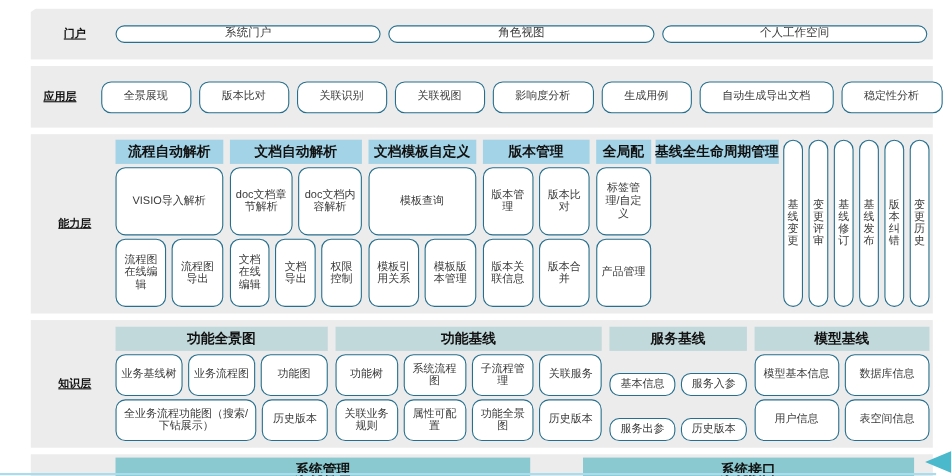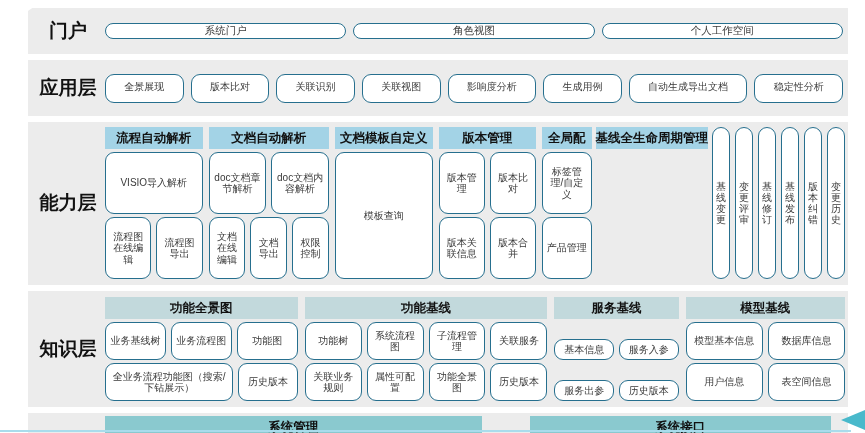--- a/index.html
+++ b/index.html
@@ -1,27 +1,27 @@
 <!DOCTYPE html>
 <html><head>
 <meta charset="utf-8">
 <style>
   html,body{margin:0;padding:0;background:#fff;}
   body{font-family:"Liberation Sans",sans-serif;}
   .canvas{position:relative;width:865px;height:433px;background:#fff;overflow:hidden;}
   .stack{position:absolute;top:8px;left:28px;width:820px;display:flex;flex-direction:column;}
   .band{background:#ececec;display:flex;align-items:center;padding:0 3px;}
   .band + .band{margin-top:6px;}
-  .layer-label{width:74px;flex:0 0 74px;text-align:center;font-size:19px;font-weight:bold;color:#111;}
+  .layer-label{width:74px;flex:0 0 74px;text-align:center;font-size:10px;font-weight:bold;color:#111;text-decoration:underline;}
   .content{flex:1;display:flex;align-items:stretch;gap:7px;padding-right:2px;}
   .btn{background:#fff;border:1.4px solid #266f8e;border-radius:9px;display:flex;align-items:center;justify-content:center;text-align:center;font-size:10px;color:#3a3a3a;padding:1px 3px;line-height:1.12;box-sizing:border-box;min-width:0;}
   .band-portal{height:46px;}
   .band-portal .btn{flex:1;height:16px;border-radius:10px;font-size:10.5px;}
   .band-app{height:56px;justify-content:center;}
-  .band-app .btn{flex:1 1 auto;height:29px;white-space:nowrap;padding:1px 8px;border-radius:9px;font-family:Liberation Mono, monospace;}
+  .band-app .btn{flex:1 1 auto;height:29px;white-space:nowrap;padding:1px 20px;border-radius:9px;}
   
   .band-cap{height:152px;align-items:stretch;padding-top:5px;padding-bottom:6px;}
   .band-cap .layer-label{display:flex;align-items:center;justify-content:center;}
   .cap-content{flex:1;display:flex;flex-direction:row;gap:4px;}
   .group-row{display:flex;gap:6px;flex:1;}
   .group{display:flex;flex-direction:column;gap:3px;}
   .group-header{height:22px;line-height:22px;text-align:center;font-size:12.5px;font-weight:bold;color:#111;}
   .hdr-blue{background:#a3d3e6;}
   .hdr-gray{background:#c2d9dc;}
   .hdr-teal{background:#8ac9cf;}
@@ -104,20 +104,24 @@
                 <div class="btn">文档在线编辑</div>
                 <div class="btn">文档导出</div>
                 <div class="btn">权限控制</div>
               </div>
           </div>
           <div class="group cap-g2">
             <div class="group-header hdr-blue">文档模板自定义</div>
             <div class="btn-row">
                 <div class="btn">模板查询</div>
               </div>
+            <div class="btn-row row2">
+                <div class="btn">模板引用关系</div>
+                <div class="btn">模板版本管理</div>
+              </div>
           </div>
           <div class="group cap-g3">
             <div class="group-header hdr-blue">版本管理</div>
             <div class="btn-row">
                 <div class="btn">版本管理</div>
                 <div class="btn">版本比对</div>
               </div>
             <div class="btn-row row2">
                 <div class="btn">版本关联信息</div>
                 <div class="btn">版本合并</div>

